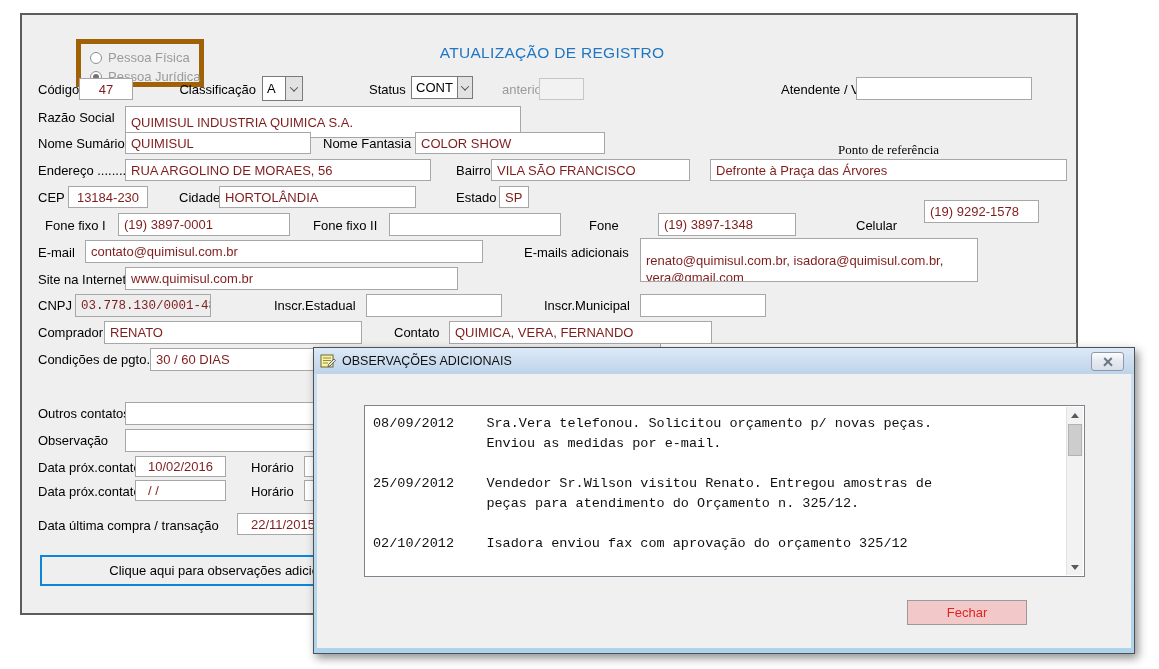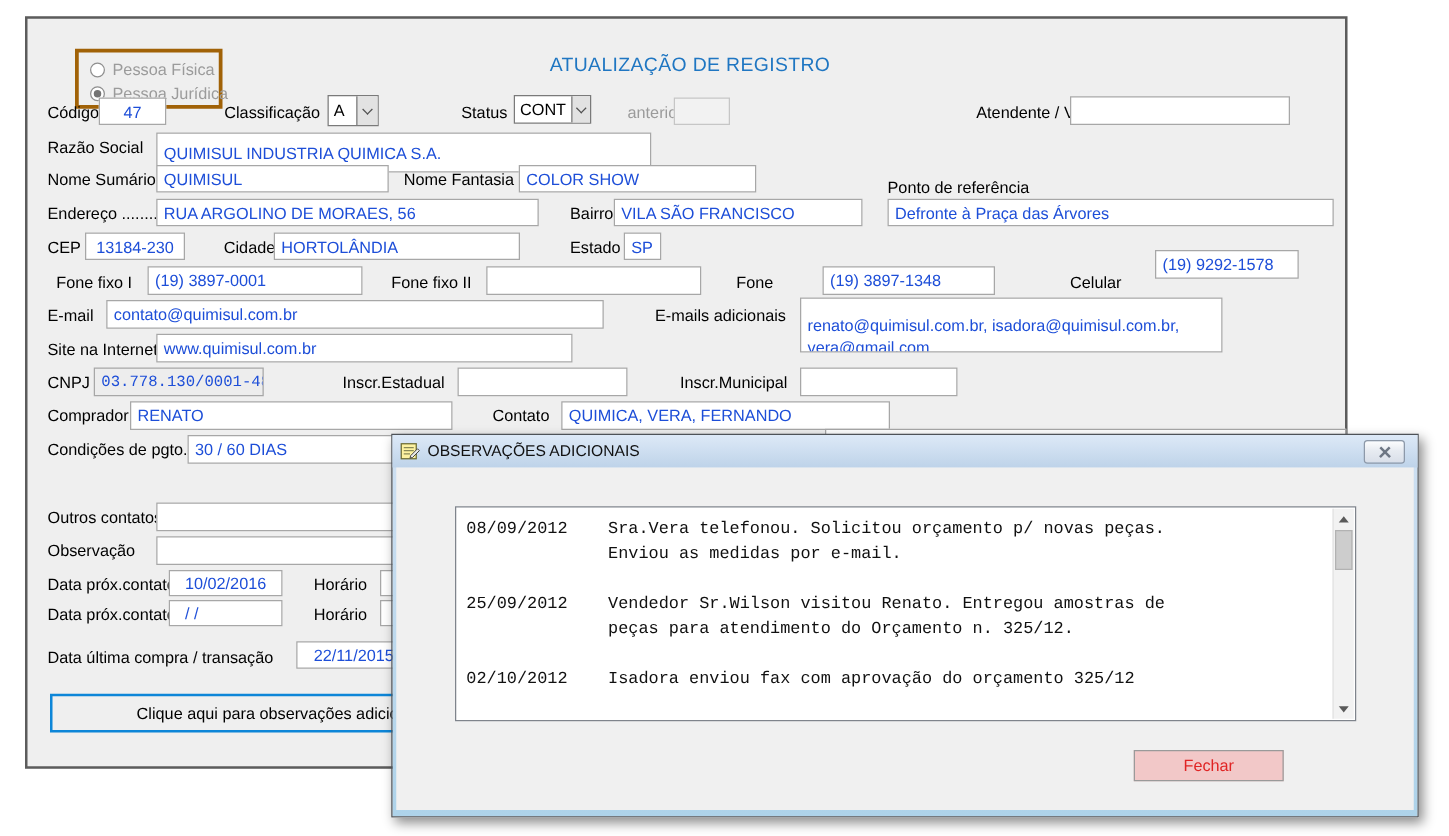--- a/index.html
+++ b/index.html
@@ -7,30 +7,30 @@
   body { font-family:"Liberation Sans", sans-serif; }
   #stage { position:relative; width:1159px; height:669px; background:#fff; overflow:hidden; }
 
   
   .panel { position:absolute; left:20px; top:13px; width:1058px; height:602px;
            background:#efefef; border:2px solid #5c5c5c; }
 
   .lbl { position:absolute; font-size:13px; color:#000; white-space:nowrap; line-height:16px; }
   .lbl.gray { color:#9b9b9b; }
   .lbl.r { text-align:right; }
-  .lbl.c { text-align:left; }
-
-  .fld { position:absolute; background:#fff; border:1px solid #a7a7a7; font-size:13px; color:#1d4ed8;
+  .lbl.c { text-align:center;font-family:Liberation Serif, serif; }
+
+  .fld { position:absolute; background:#fff; border:1px solid #a7a7a7; font-size:13px; color:#7f1d1d;
          display:flex; align-items:center; padding:0 5px; white-space:nowrap; overflow:hidden; }
   .fld.center { justify-content:center; padding:0; }
   .fld.dis { background:#f2f2f2; border-color:#c6c6c6; }
   .fld.mono { font-family:"Liberation Mono", monospace; font-size:12.5px; background:#ededed; }
   .fld.multi { white-space:normal; align-items:flex-start; padding-top:13px; line-height:17px; display:block; }
 
-  .rgroup { position:absolute; left:38px; top:24px; width:118px; height:48px; border:3px solid #a16207; }
+  .rgroup { position:absolute; left:54px; top:24px; width:128px; height:48px; border:5px solid #a16207; }
   .radio { position:absolute; width:12px; height:12px; border:1px solid #8f8f8f; border-radius:50%; background:#fff; }
   .radio.on::after { content:""; position:absolute; left:2px; top:2px; width:6px; height:6px;
                      border-radius:50%; background:#737373; }
   .rlbl { position:absolute; font-size:13px; color:#9b9b9b; white-space:nowrap; }
 
   .title { position:absolute; left:360px; top:29px; width:340px; text-align:center;
            font-size:15.5px; color:#1f76c2; letter-spacing:.3px; }
 
   .dd { position:absolute; border:1px solid #7a7a7a; background:#fff; display:flex; align-items:stretch; }
   .ddval { flex:1; font-size:13px; display:flex; align-items:center; padding:0 4px; }

